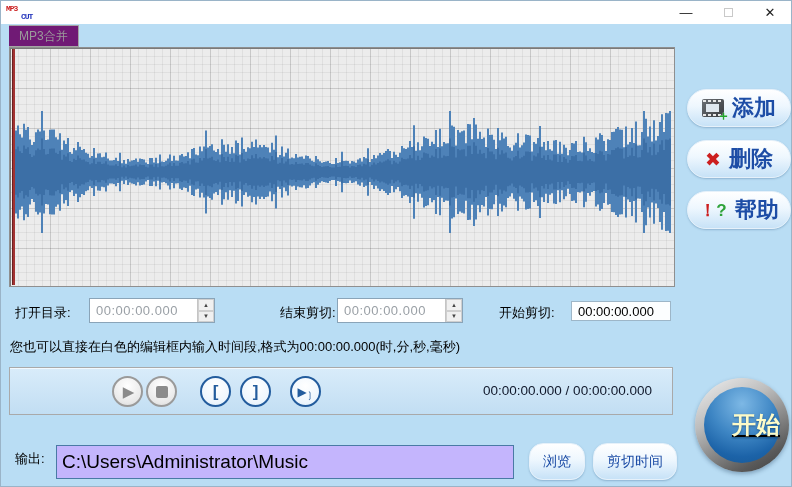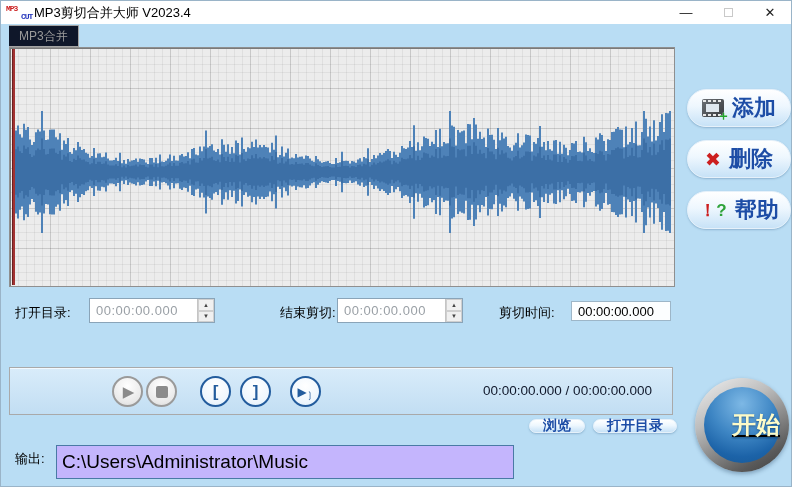--- a/index.html
+++ b/index.html
@@ -14,21 +14,21 @@
   .app-icon .b { color:#2233bb; letter-spacing:-1px;padding-left:15px; }
   .win-title { font-size:13px; color:#000; margin-left:6px; }
   .win-controls { margin-left:auto; display:flex; align-items:center; height:100%; }
   .win-btn { width:42px; height:100%; display:flex; align-items:center; justify-content:center; font-size:13px; color:#222; cursor:default; }
   .win-btn.max span { display:block; width:9px; height:9px; border:1px solid #c9c9c9; }
 
   
   #tabs { position:absolute; left:8px; top:24px; height:22px; display:flex; }
   .tab { height:22px; padding:0 10px; font-size:12px; display:flex; align-items:center; border:1px solid #a5a5a5; }
   .tab.active { background:#f6f6f6; color:#000; border-bottom-color:#f6f6f6; z-index:2; }
-  .tab.inactive { background:#0f172a; color:#9b9b9b; border-left:none; }
+  .tab.inactive { background:#701a75; color:#9b9b9b; border-left:none; }
   #help-link { position:absolute; top:27px; right:124px; font-size:14px; color:#1330cc; text-decoration:underline; cursor:pointer;margin-top:30px; }
 
   
   #wave-panel { position:absolute; left:8px; top:46px; width:666px; height:240px; background:#ececec; border:1px solid #8f8f8f; box-shadow:inset 1px 1px 0 #7a7a7a; background-image:
       repeating-linear-gradient(to right, rgba(0,0,0,0.10) 0 1px, transparent 1px 40px),
       repeating-linear-gradient(to bottom, rgba(0,0,0,0.10) 0 1px, transparent 1px 40px),
       repeating-linear-gradient(to right, rgba(0,0,0,0.055) 0 1px, transparent 1px 8px),
       repeating-linear-gradient(to bottom, rgba(0,0,0,0.055) 0 1px, transparent 1px 8px); }
   #wave-svg { position:absolute; inset:0; width:100%; height:100%; }
   #playhead { position:absolute; left:2px; top:1px; bottom:1px; width:3px; background:#a23232; border-left:1px solid #6d1f1f; }
@@ -63,42 +63,41 @@
   #player-time { position:absolute; left:450px; top:15px; width:215px; text-align:center; font-size:13.5px; color:#10182b; }
 
   
   #start-btn { position:absolute; left:694px; top:377px; width:94px; height:94px; border-radius:50%; background:linear-gradient(150deg,#f2f2f2 0%,#bdbdbd 35%,#5a5a5a 80%,#3c3c3c 100%); box-shadow:0 2px 4px rgba(40,70,100,.4); display:flex; align-items:center; justify-content:center; cursor:pointer; }
   #start-btn .inner { width:76px; height:76px; border-radius:50%; background:radial-gradient(circle at 50% 22%,#7db8e5 0%,#3e86c4 45%,#1c63a8 75%,#155694 100%); display:flex; align-items:center; justify-content:flex-end;text-decoration:underline; }
   #start-btn .lbl { font-size:24px; font-weight:bold; color:#fdfbc8; text-shadow:0 1px 2px rgba(0,40,80,.5); }
 
   
   #out-label { position:absolute; left:14px; top:449px; font-size:13px; color:#000; }
   #out-input { position:absolute; left:55px; top:444px; width:458px; height:23px; border:1px solid #4a7aa5; background:#c4b5fd; font-size:19px; color:#000; padding:16px 5px; font-family:"Liberation Sans","DejaVu Sans",sans-serif; }
-  .mini-btn { position:absolute; top:418px; height:14px; border-radius:14px; border:1px solid #e6f1fa; background:linear-gradient(to bottom,#ffffff 0%,#eef7fe 45%,#c7e2f7 100%); box-shadow:0 1px 2px rgba(60,100,140,.35); font-size:14px; font-weight:bold; color:#1d4da6; display:flex; align-items:center; justify-content:center; cursor:pointer; }
+  .mini-btn { position:absolute; top:442px; height:37px; border-radius:14px; border:1px solid #e6f1fa; background:linear-gradient(to bottom,#ffffff 0%,#eef7fe 45%,#c7e2f7 100%); box-shadow:0 1px 2px rgba(60,100,140,.35); font-size:14px; font-weight:normal; color:#1d4da6; display:flex; align-items:center; justify-content:center; cursor:pointer; }
   #browse-btn { left:528px; width:56px; }
   #opendir-btn { left:592px; width:84px; }
 
   
   .film { position:relative; width:22px; height:18px; }
   .film .body { position:absolute; inset:0; background:linear-gradient(135deg,#6b6f74,#3a3d41); border-radius:2px; }
   .film .hole { position:absolute; width:3px; height:2px; background:#e8e8e8; }
   .film .pane { position:absolute; left:4px; top:5px; width:13px; height:8px; background:#dfe7ee; }
   .film .plus { position:absolute; right:-4px; bottom:-4px; width:11px; height:11px; color:#21a62e; font-weight:bold; font-size:13px; line-height:11px; text-shadow:0 0 1px #fff; }
 </style>
 </head>
 <body>
 
 <div id="window">
 
   <div id="titlebar">
     <div class="app-icon">
       <span class="r">MP3</span>
       <span class="b">CUT</span>
     </div>
-    <span class="win-title">MP3剪切合并大师 V2023.4</span>
     <div class="win-controls">
       <div class="win-btn">—</div>
       <div class="win-btn max">
           <span></span>
         </div>
       <div class="win-btn">✕</div>
     </div>
   </div>
 
   <div id="tabs">
@@ -148,23 +147,24 @@
     </span>
   </div>
   <span class="fieldlabel" style="left:279px;">结束剪切:</span>
   <div class="spinbox" style="left:336px;">
     <span class="val">00:00:00.000</span>
     <span class="spin-col">
       <span class="sb">▲</span>
       <span class="sb">▼</span>
     </span>
   </div>
-  <span class="fieldlabel" style="left:498px;">剪切时间:</span>
+  <span class="fieldlabel" style="left:498px;">开始剪切:</span>
   <div id="dur-field">00:00:00.000</div>
 
+  <div id="hint">您也可以直接在白色的编辑框内输入时间段,格式为00:00:00.000(时,分,秒,毫秒)</div>
 
   <div id="player">
     <div class="pbtn gray" style="left:102px;">
         <span class="tri">▶</span>
       </div>
     <div class="pbtn gray" style="left:136px;">
         <span class="sq"></span>
       </div>
     <div class="pbtn blue" style="left:190px;">
         <span class="br">[</span>
@@ -181,15 +181,15 @@
 
   <div id="start-btn">
     <div class="inner">
       <span class="lbl">开始</span>
     </div>
   </div>
 
   <span id="out-label">输出:</span>
   <input id="out-input" type="text" value="C:\Users\Administrator\Music" style="">
   <div class="mini-btn" id="browse-btn">浏览</div>
-  <div class="mini-btn" id="opendir-btn">打开目录</div>
+  <div class="mini-btn" id="opendir-btn">剪切时间</div>
 
 </div>
 
 </body></html>

